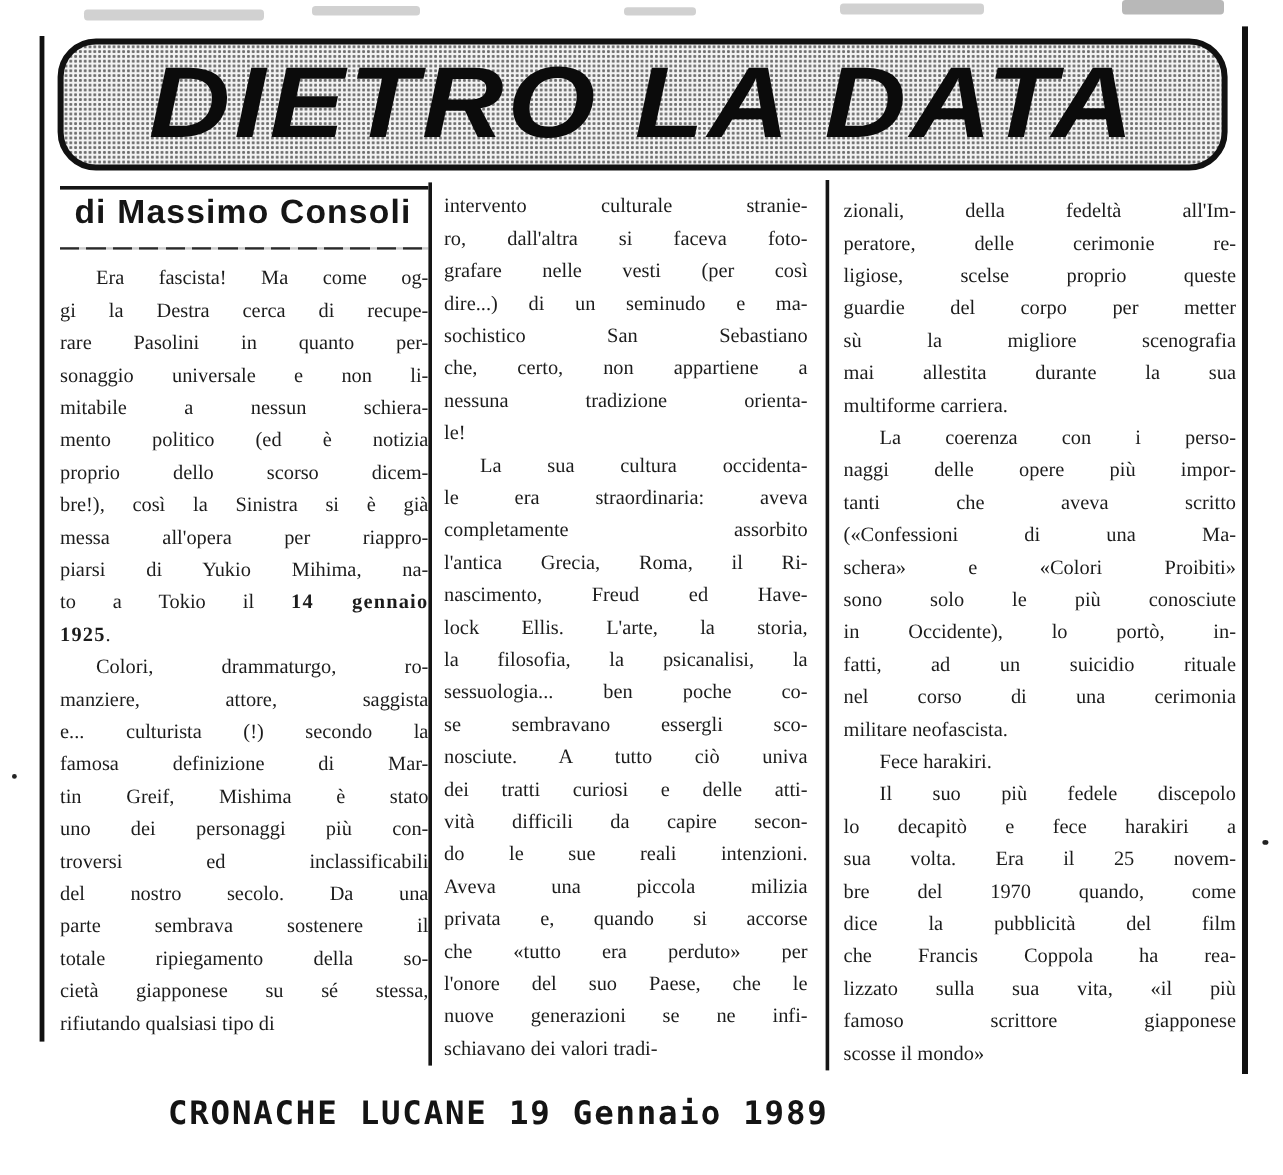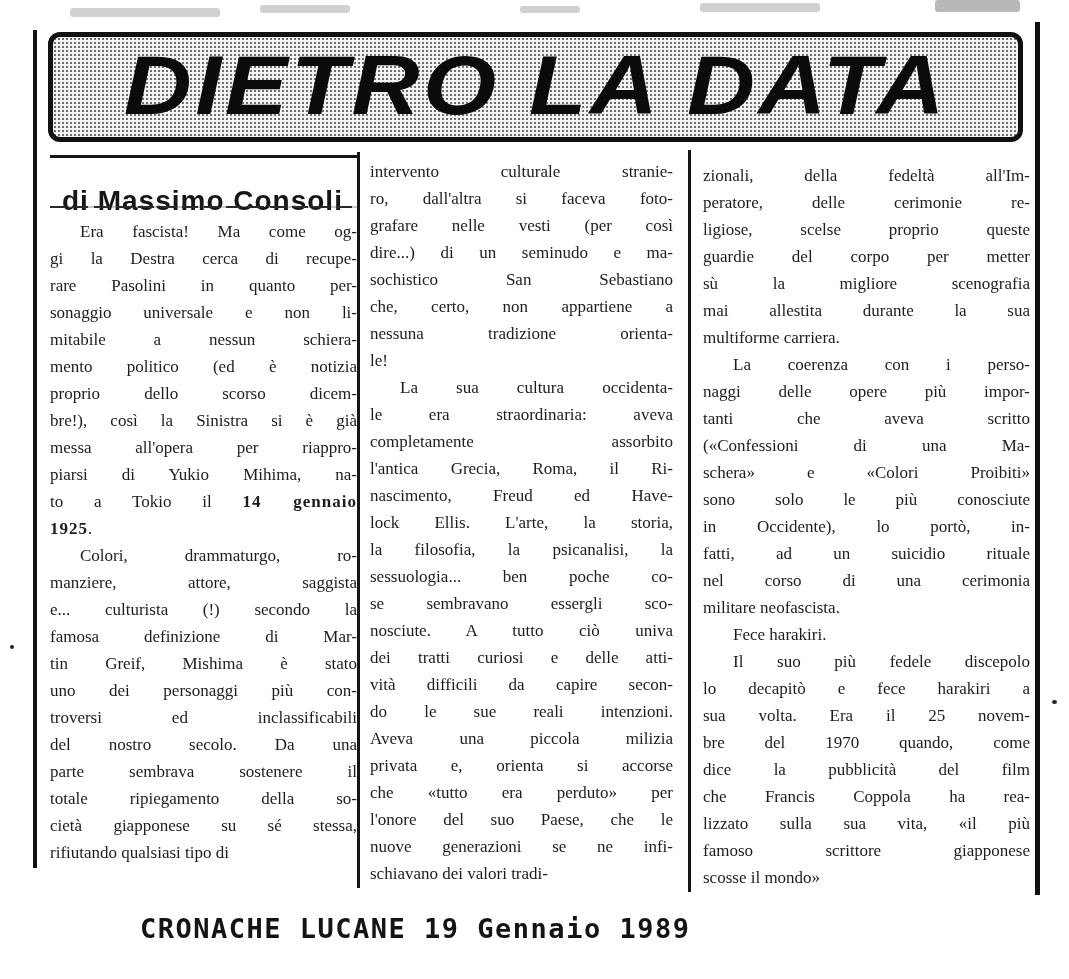--- a/index.html
+++ b/index.html
@@ -12,21 +12,21 @@
   .noise { position:absolute; background:#9a9a9a; opacity:.45; border-radius:3px; }
   .speck { position:absolute; background:#222; border-radius:50%; }
 
   
   .edge-left  { position:absolute; left:33px;  top:30px; width:4px; height:838px; background:#111; }
   .edge-right { position:absolute; left:1035px; top:22px; width:5px; height:873px; background:#111; }
 
   
   .masthead {
     position:absolute; left:48px; top:32px; width:965px; height:100px;
-    border:5px solid #111; border-radius:12px;
+    border:5px solid #111; border-radius:32px;
     background-color:#f3f3f3;
     background-image:radial-gradient(circle, #6e6e6e 1.05px, transparent 1.35px);
     background-size:4px 4px;
     display:flex; align-items:center; justify-content:center; overflow:hidden;
   }
   .masthead-title {
     font-family:"Liberation Sans", sans-serif;
     font-style:italic; font-weight:900; font-size:84px; line-height:1;
     letter-spacing:3px; white-space:nowrap;
     transform:scaleX(1.12) translateY(-2px);
@@ -38,21 +38,21 @@
   .div1 { left:357px; top:152px; height:736px; }
   .div2 { left:688px; top:150px; height:742px; }
   .rule-top { position:absolute; left:50px; top:155px; width:307px; height:3px; background:#151515; }
   .rule-bottom {
     position:absolute; left:50px; top:206px; width:307px; height:2px;
     background:repeating-linear-gradient(90deg,#2a2a2a 0 16px, rgba(42,42,42,.25) 16px 22px);
   }
   .byline {
     position:absolute; left:62px; top:161px; width:295px;
     font-family:"Liberation Sans", sans-serif; font-weight:bold;
-    font-size:28px; letter-spacing:1px; color:#161616;margin-top:24px;
+    font-size:28px; letter-spacing:1px; color:#161616;
   }
 
   
   .col { position:absolute; font-size:17px; line-height:27px; }
   .col-1 { left:50px;  top:218px; width:307px; }
   .col-2 { left:370px; top:158px; width:303px; }
   .col-3 { left:703px; top:162px; width:327px; }
   .para { margin:0; }
   .line { text-align:justify; text-align-last:justify; white-space:normal; }
   .line.last { text-align-last:left; }
@@ -142,21 +142,21 @@
         <div class="line"><span>nascimento, Freud ed Have-</span></div>
         <div class="line"><span>lock Ellis. L'arte, la storia,</span></div>
         <div class="line"><span>la filosofia, la psicanalisi, la</span></div>
         <div class="line"><span>sessuologia... ben poche co-</span></div>
         <div class="line"><span>se sembravano essergli sco-</span></div>
         <div class="line"><span>nosciute. A tutto ciò univa</span></div>
         <div class="line"><span>dei tratti curiosi e delle atti-</span></div>
         <div class="line"><span>vità difficili da capire secon-</span></div>
         <div class="line"><span>do le sue reali intenzioni.</span></div>
         <div class="line"><span>Aveva una piccola milizia</span></div>
-        <div class="line"><span>privata e, orienta si accorse</span></div>
+        <div class="line"><span>privata e, quando si accorse</span></div>
         <div class="line"><span>che «tutto era perduto» per</span></div>
         <div class="line"><span>l'onore del suo Paese, che le</span></div>
         <div class="line"><span>nuove generazioni se ne infi-</span></div>
         <div class="line last"><span>schiavano dei valori tradi-</span></div>
       </div>
     </div>
   <div class="col col-3">
       <div class="para">
         <div class="line"><span>zionali, della fedeltà all'Im-</span></div>
         <div class="line"><span>peratore, delle cerimonie re-</span></div>

